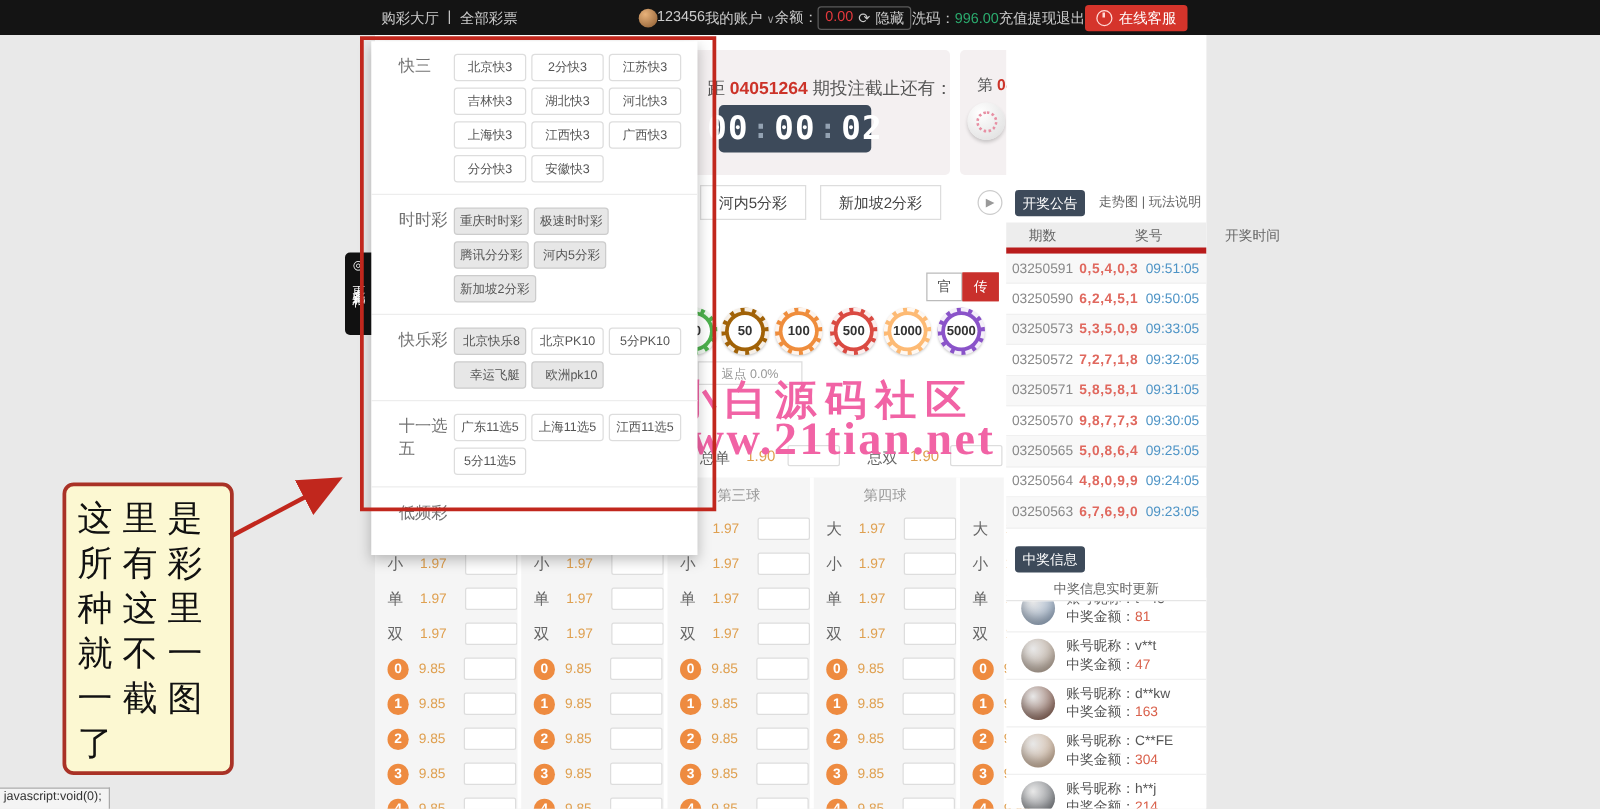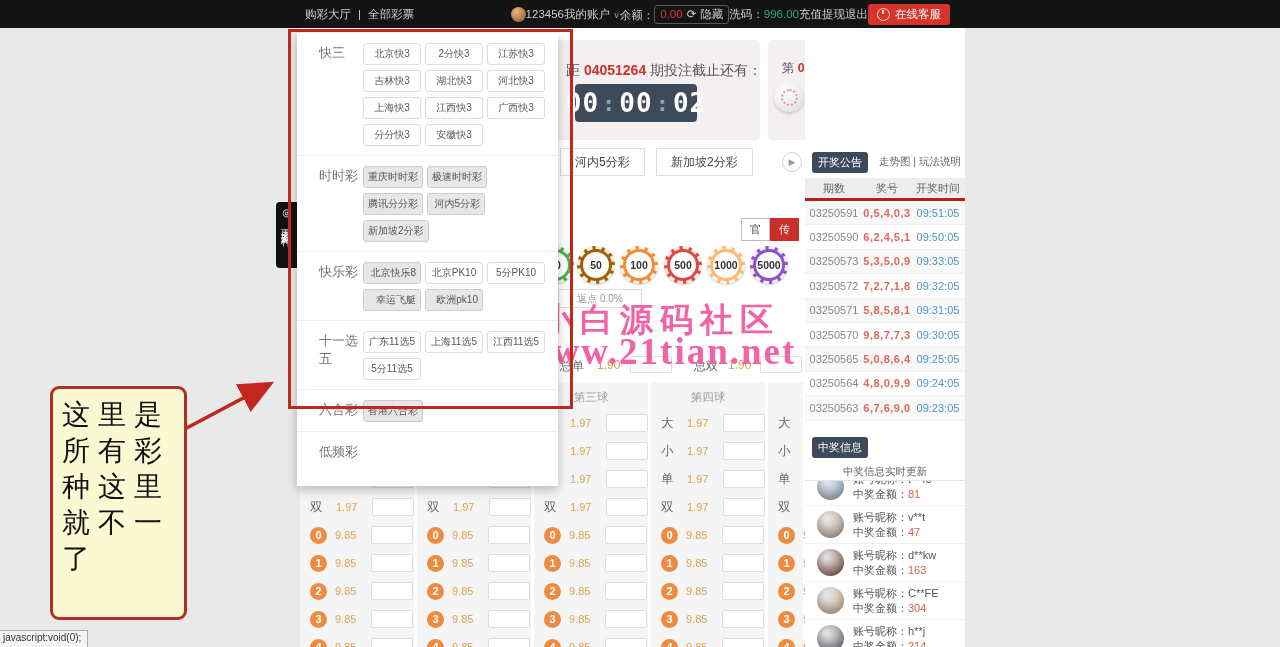--- a/index.html
+++ b/index.html
@@ -72,21 +72,21 @@
   .grow input{width:36px;height:14px;border:1px solid #ddd;border-radius:2px;background:#fff;}
 
   
   .rpanel{position:absolute;left:805px;top:28px;width:160px;height:619px;background:#fff;z-index:5;}
   .slate-btn{position:absolute;left:7px;width:56px;height:21px;background:#3d4a5a;color:#fff;font-size:11px;
     border-radius:3px;display:flex;align-items:center;justify-content:center;cursor:pointer;}
   .rp-links{position:absolute;right:4px;top:127px;font-size:10.5px;color:#666;}
   .rp-links span{cursor:pointer;}
   .res-table{position:absolute;left:0;top:150px;width:160px;font-size:11px;}
   .res-hrow{display:grid;grid-template-columns:58px 48px 54px;height:20px;background:#ededed;color:#666;
-    align-items:center;text-align:center;border-bottom:3px solid #b91c1c;}
+    align-items:center;text-align:center;border-bottom:5px solid #b91c1c;gap:32px;}
   .res-row{display:grid;grid-template-columns:58px 48px 54px;height:23.4px;align-items:center;text-align:center;
     border-bottom:1px solid #f0f0f0;}
   .res-row:nth-child(odd){background:#f8f8f8;}
   .res-issue{color:#888;}
   .res-num{color:#e0685e;font-weight:bold;letter-spacing:.5px;}
   .res-time{color:#4e94c6;}
   .win-note{position:absolute;left:0;top:434px;width:160px;height:18px;background:#fff;z-index:2;
     font-size:10.5px;color:#666;text-align:center;line-height:18px;border-bottom:1px solid #e5e5e5;}
   .win-list{position:absolute;left:0;top:452px;width:160px;height:167px;overflow:hidden;z-index:1;}
   .win-row{height:37px;display:flex;align-items:center;gap:9px;padding-left:12px;border-bottom:1px solid #f0f0f0;}
@@ -637,44 +637,39 @@
       <div class="m-sec">
         <div class="m-lab">十一选五</div>
         <div class="m-items">
           <span class="m-item">广东11选5</span>
           <span class="m-item">上海11选5</span>
           <span class="m-item">江西11选5</span>
           <span class="m-item">5分11选5</span>
         </div>
       </div>
       <div class="m-sec">
-        <div class="m-lab">六合彩</div>
-        <div class="m-items">
-          <span class="m-item muted">香港六合彩</span>
-        </div>
-      </div>
-      <div class="m-sec">
         <div class="m-lab">低频彩</div>
         <div class="m-items"></div>
       </div>
     </div>
   <div class="more-tab">
     <span class="more-ico">◎</span>
     <span class="more-txt">更多彩种</span>
   </div>
   <div class="hl-rect"></div>
 
   <div class="wm wm1">小白源码社区</div>
   <div class="wm wm2">www.21tian.net</div>
 
   <div class="note-box" id="notebox">
       <div class="note-line">这里是</div>
       <div class="note-line">所有彩</div>
       <div class="note-line">种这里</div>
       <div class="note-line">就不一</div>
+      <div class="note-line">一截图</div>
       <div class="note-line">了</div>
     </div>
   <svg class="arrow-svg" width="145" height="90">
     <defs>
       <marker id="ah" markerWidth="10" markerHeight="9" refX="8" refY="4.5" orient="auto">
         <polygon points="0 0, 10 4.5, 0 9" fill="#c1271d"></polygon>
       </marker>
     </defs>
     <line x1="16" y1="74" x2="118" y2="20" stroke="#c1271d" stroke-width="3.5" marker-end="url(#ah)"></line>
   </svg>

